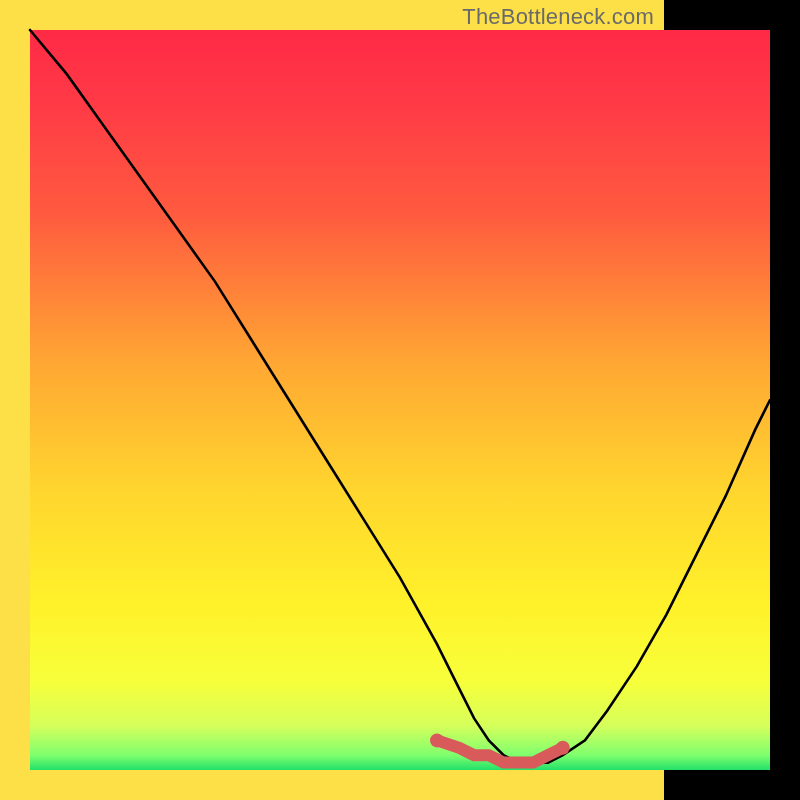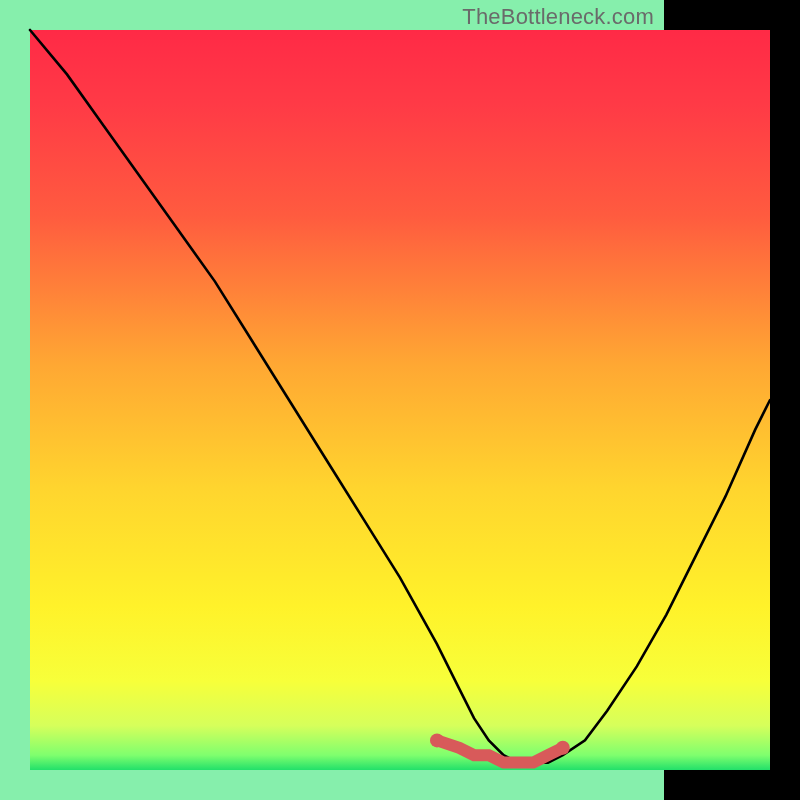--- a/index.html
+++ b/index.html
@@ -10,21 +10,21 @@
     background: #000;
     overflow: hidden;
     font-family: Arial, Helvetica, sans-serif;
   }
   .frame {
     position: absolute;
     top: 0;
     left: 0;
     width: 664px;
     height: 800px;
-    background: #86efac;
+    background: #fde047;
   }
   .plot {
     position: absolute;
     top: 30px;
     left: 30px;
     width: 740px;
     height: 740px;
     
     background: linear-gradient(to bottom,
       #ff2a46 0%,

